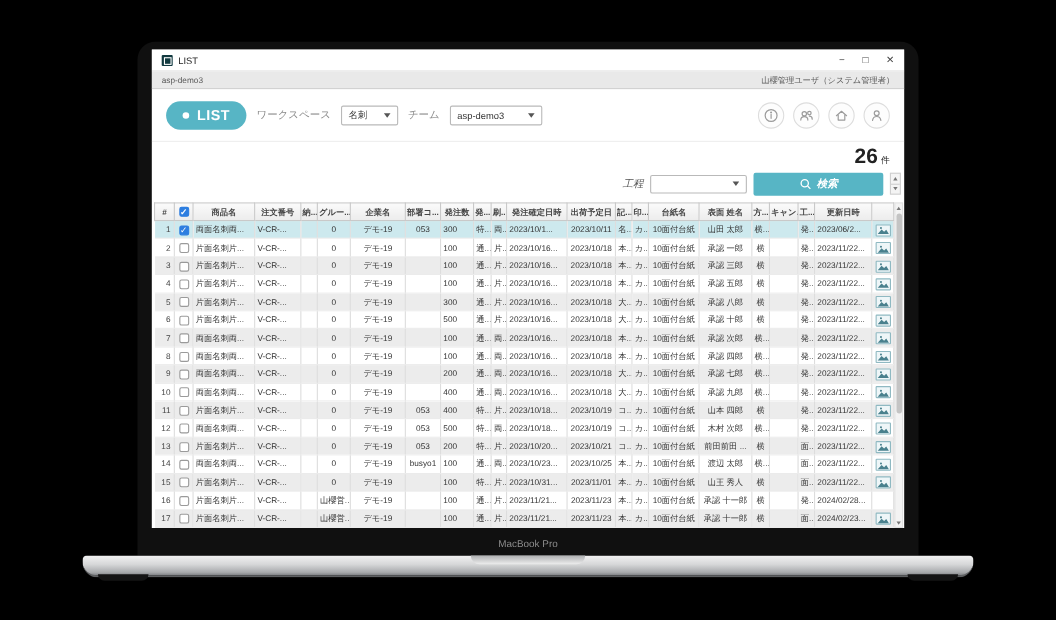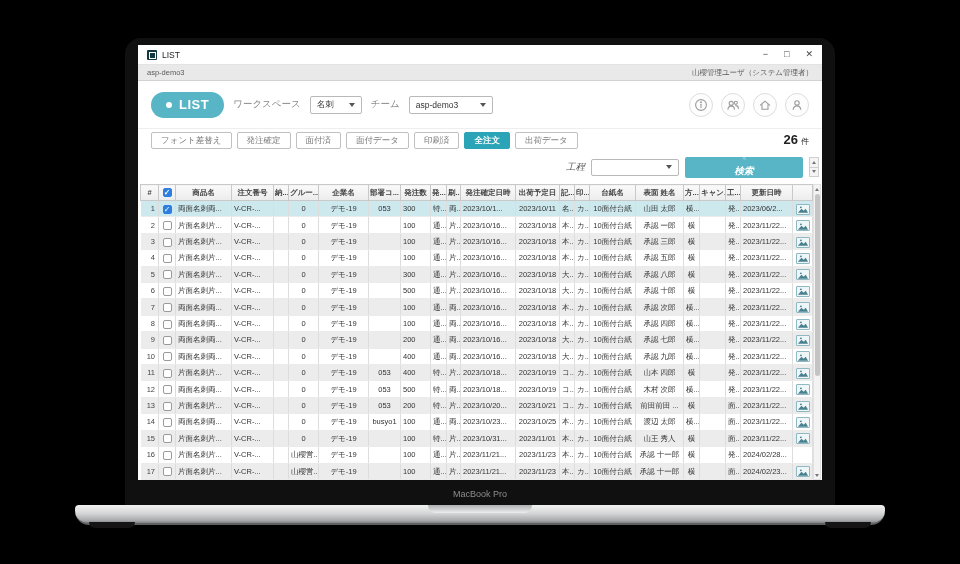--- a/index.html
+++ b/index.html
@@ -44,28 +44,28 @@
   .icon-circles{margin-left:auto;display:flex;gap:8px;}
   .circle-btn{width:24px;height:24px;border:1px solid #ddd;border-radius:50%;background:#fdfdfd;
               display:flex;align-items:center;justify-content:center;cursor:pointer;}
   .circle-btn svg{stroke:#9c9c9c;fill:none;stroke-width:1.1;stroke-linecap:round;stroke-linejoin:round;}
 
   .filter-row{height:24px;display:flex;align-items:flex-start;padding:3px 13px 0;gap:5px;flex:none;}
   .ftab{border:1px solid #c0c0c0;background:#fff;color:#777;font-size:8.5px;height:17px;padding:0 9px;
         border-radius:2px;display:flex;align-items:center;cursor:pointer;white-space:nowrap;}
   .ftab.active{background:#2ba4b8;border-color:#2ba4b8;color:#fff;font-weight:bold;}
   .count-wrap{margin-left:auto;display:flex;align-items:baseline;gap:3px;color:#222;}
-  .count-num{font-size:13px;font-weight:bold;}
+  .count-num{font-size:19px;font-weight:bold;}
   .count-unit{font-size:8px;}
 
   .search-row{height:28px;display:flex;align-items:center;justify-content:flex-end;gap:6px;
               padding:0 3px 0 13px;flex:none;font-style:italic;}
   .process-select{width:88px;height:17px;}
   .search-btn{width:118px;height:21px;background:#57b5c5;border-radius:2px;color:#fff;font-size:9.5px;
-              font-weight:bold;display:flex;align-items:center;justify-content:center;gap:5px;cursor:pointer;flex-direction:column;}
+              font-weight:bold;display:flex;align-items:center;justify-content:center;gap:5px;cursor:pointer;}
   .spinner{width:10px;height:20px;border:1px solid #cfcfcf;background:#f4f4f4;display:flex;flex-direction:column;}
   .spinner div{flex:1;display:flex;align-items:center;justify-content:center;cursor:pointer;}
   .spinner div:first-child{border-bottom:1px solid #cfcfcf;}
   .tri-up{width:0;height:0;border-left:2.5px solid transparent;border-right:2.5px solid transparent;border-bottom:3.5px solid #777;}
   .tri-down{width:0;height:0;border-left:2.5px solid transparent;border-right:2.5px solid transparent;border-top:3.5px solid #777;}
 
   
   .table-zone{flex:1;display:flex;margin:3px 2px 0;min-height:0;}
   table{table-layout:fixed;border-collapse:collapse;width:672px;flex:none;}
   th{background:linear-gradient(#fafafa,#ececec);border:1px solid #c9c9c9;font-size:7.5px;font-weight:bold;
@@ -158,29 +158,20 @@
           <div class="circle-btn">
             <svg width="14" height="14" viewBox="0 0 14 14">
               <circle cx="7" cy="4.9" r="2.2"></circle>
                 <path d="M3.2 11.5c.4-2.4 1.9-3.6 3.8-3.6s3.4 1.2 3.8 3.6"></path>
             </svg>
           </div>
         </div>
       </div>
 
       <div class="filter-row">
-        <div style="display:flex;gap:5px">
-            <div class="ftab">フォント差替え</div>
-            <div class="ftab">発注確定</div>
-            <div class="ftab">面付済</div>
-            <div class="ftab">面付データ</div>
-            <div class="ftab">印刷済</div>
-            <div class="ftab active">全注文</div>
-            <div class="ftab">出荷データ</div>
-          </div>
         <div class="count-wrap">
           <span class="count-num">26</span>
           <span class="count-unit">件</span>
         </div>
       </div>
 
       <div class="search-row">
         <span class="tb-label" style="color:#555">工程</span>
         <div class="select process-select">
           <span></span>

